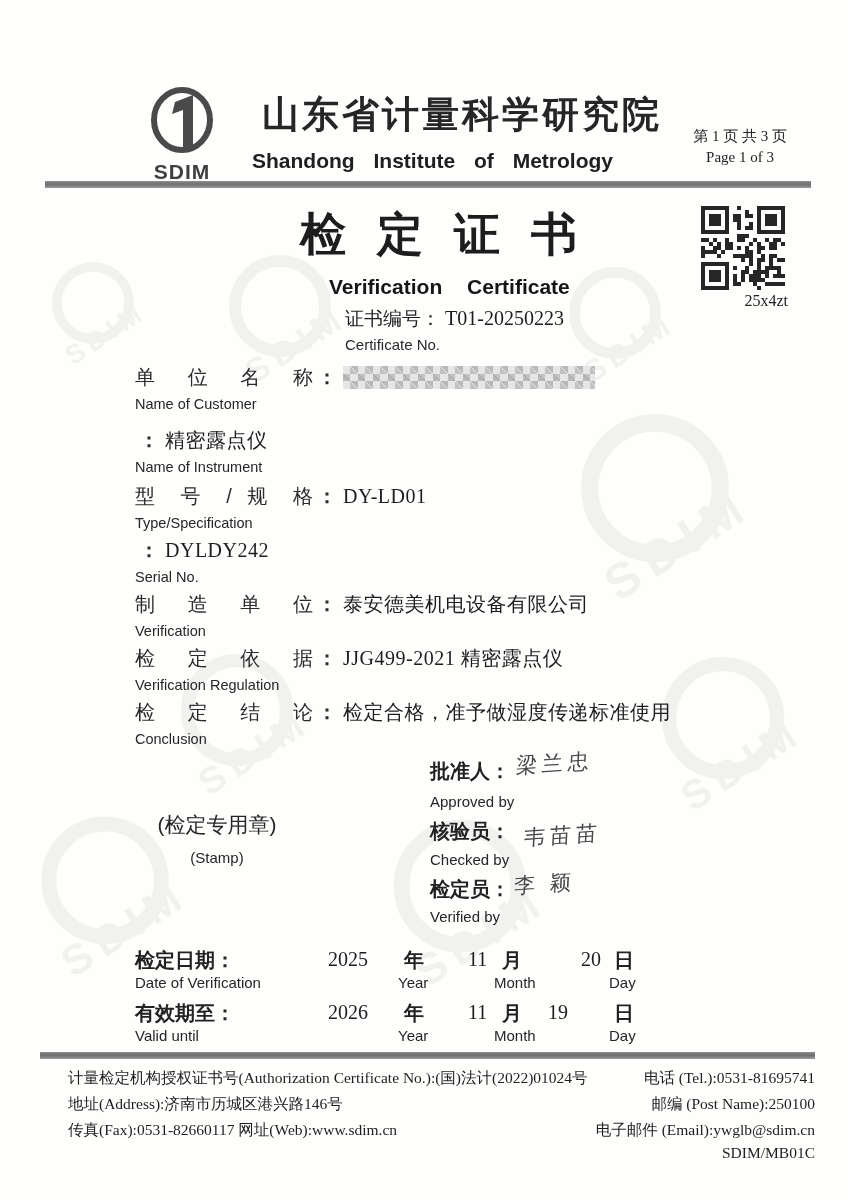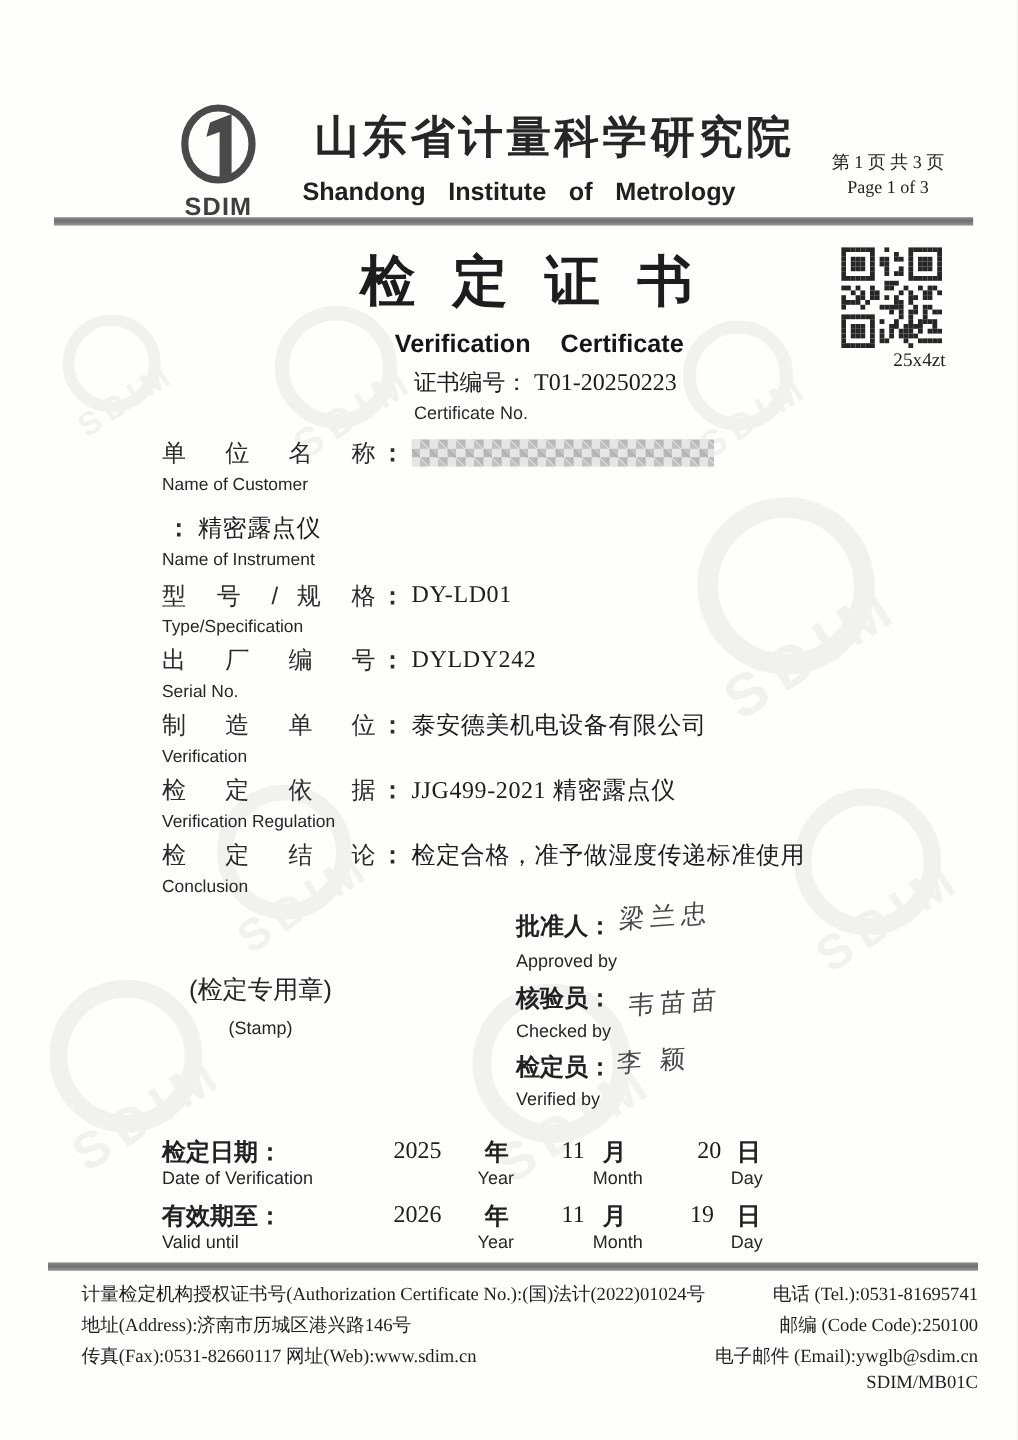--- a/index.html
+++ b/index.html
@@ -388,21 +388,20 @@
     <div class="field-line">
       <span class="zh-label">型 号 / 规 格</span>
       <span class="colon">：</span>
       <span class="value">DY-LD01</span>
     </div>
     <div class="en-sub">Type/Specification</div>
   </div>
 
   <div class="field-row" style="top:537px">
     <div class="field-line">
-      <span class="zh-label">出 厂 编 号</span>
       <span class="colon">：</span>
       <span class="value">DYLDY242</span>
     </div>
     <div class="en-sub">Serial No.</div>
   </div>
 
   <div class="field-row" style="top:591px">
     <div class="field-line">
       <span class="zh-label">制 造 单 位</span>
       <span class="colon">：</span>
@@ -457,36 +456,36 @@
     <span class="abs date-en" style="left:494px;top:974px">Month</span>
     <span class="abs date-en" style="left:609px;top:974px">Day</span>
   </div>
 
   <div>
     <span class="abs date-label" style="left:135px;top:1000px">有效期至：</span>
     <span class="abs date-num" style="left:328px;top:1001px">2026</span>
     <span class="abs date-unit" style="left:404px;top:1000px">年</span>
     <span class="abs date-num" style="left:468px;top:1001px">11</span>
     <span class="abs date-unit" style="left:502px;top:1000px">月</span>
-    <span class="abs date-num" style="left:575px;top:1001px">19</span>
+    <span class="abs date-num" style="left:548px;top:1001px">19</span>
     <span class="abs date-unit" style="left:614px;top:1000px">日</span>
     <span class="abs date-en" style="left:135px;top:1027px">Valid until</span>
     <span class="abs date-en" style="left:398px;top:1027px">Year</span>
     <span class="abs date-en" style="left:494px;top:1027px">Month</span>
     <span class="abs date-en" style="left:609px;top:1027px">Day</span>
   </div>
 
   <div class="abs bar bar-bottom"></div>
   <div class="abs footer-line" style="top:1068px">
     <span>计量检定机构授权证书号(Authorization Certificate No.):(国)法计(2022)01024号</span>
     <span>电话 (Tel.):0531-81695741</span>
   </div>
   <div class="abs footer-line" style="top:1094px">
     <span>地址(Address):济南市历城区港兴路146号</span>
-    <span>邮编 (Code Code):250100</span>
+    <span>邮编 (Post Name):250100</span>
   </div>
   <div class="abs footer-line" style="top:1120px">
     <span>传真(Fax):0531-82660117  网址(Web):www.sdim.cn</span>
     <span>电子邮件 (Email):ywglb@sdim.cn</span>
   </div>
   <div class="abs footer-line" style="top:1144px">
     <span></span>
     <span>SDIM/MB01C</span>
   </div>
 

